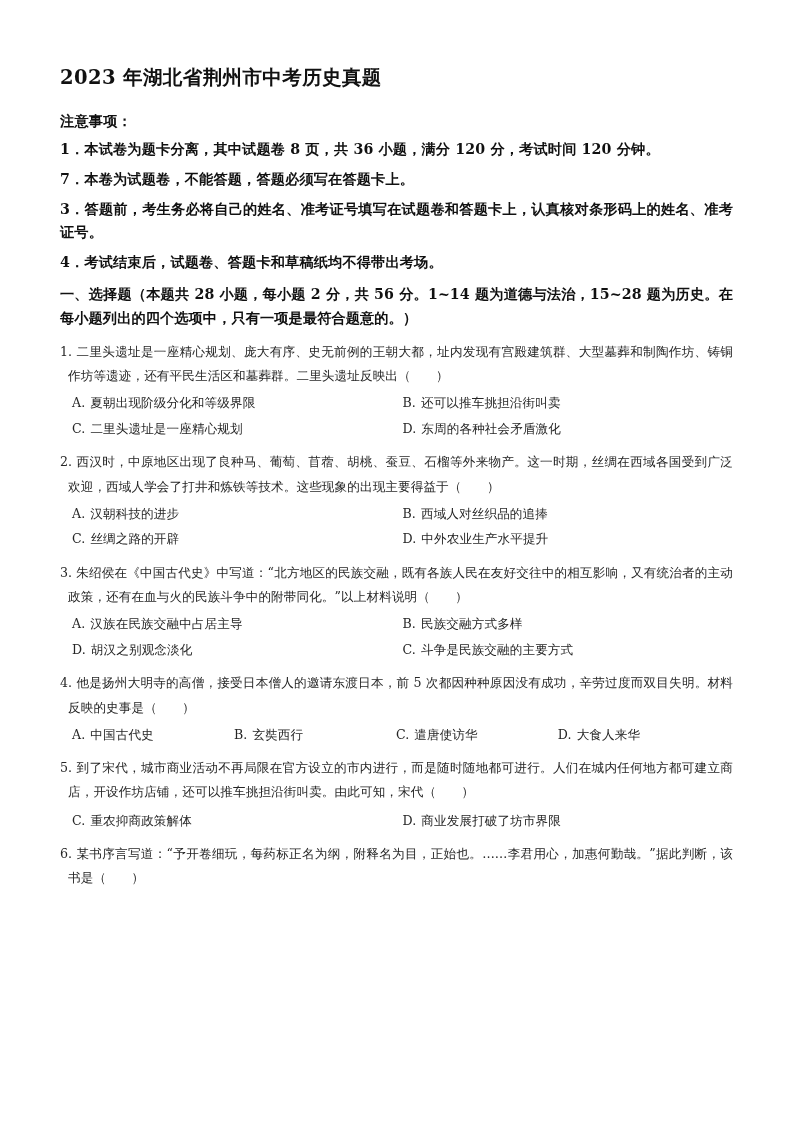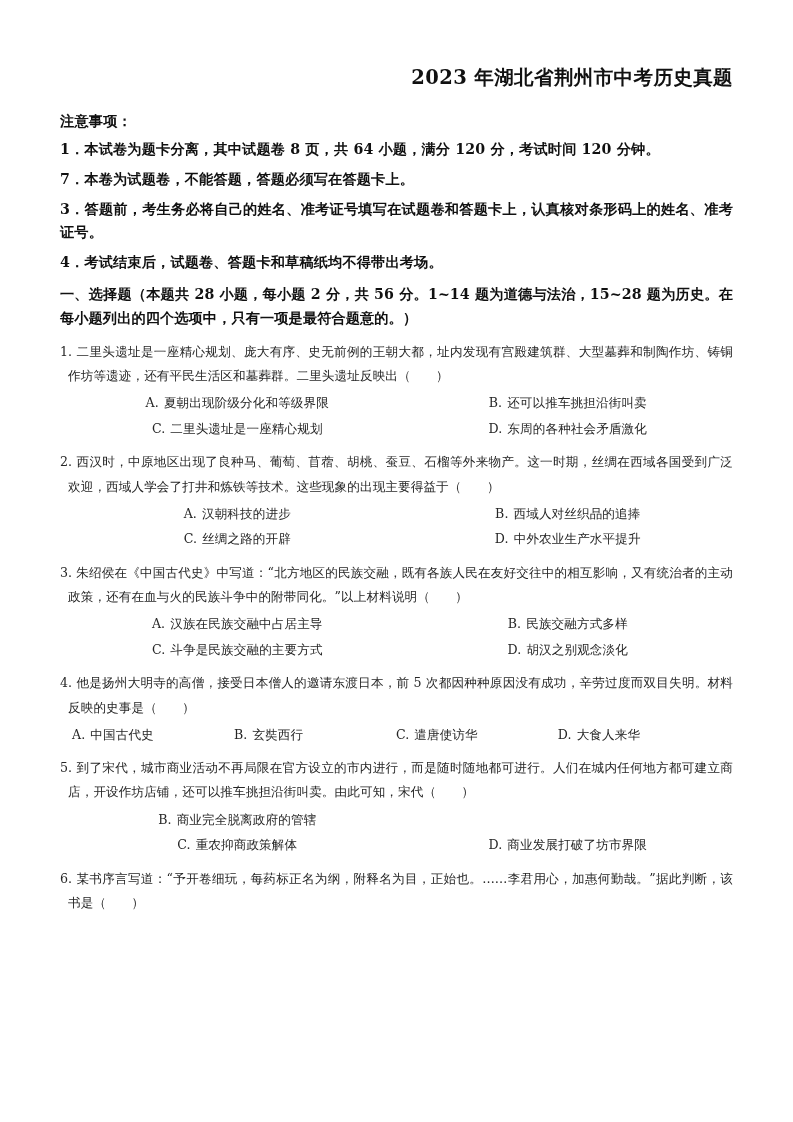--- a/index.html
+++ b/index.html
@@ -16,21 +16,21 @@
   }
   .page {
     position: relative;
     width: 793px;
     height: 1122px;
     box-sizing: border-box;
     padding: 0 60px;
     overflow: hidden;
   }
   .doc-title {
-    text-align: right;
+    text-align: left;
     font-size: 19.5px;
     font-weight: bold;
     letter-spacing: 0.4px;
     margin: 0;
     padding-top: 64px;
     padding-bottom: 0;
     line-height: 1.4;
     color: #111111;
   }
   .notice-block {
@@ -90,21 +90,20 @@
   .opt {
     font-size: 12.6px;
     line-height: 1.95;
     letter-spacing: 0.1px;
     color: #262626;
     white-space: nowrap;
   }
   .opts.two-col .opt {
     flex: 0 0 50%;
     max-width: 50%;
-    text-align: center;
   }
   .opts.four-col .opt {
     flex: 0 0 24.5%;
     max-width: 26%;
   }
   .opts.four-col .opt:last-child {
     flex: 0 0 auto;
   }
   .opt-label {
     margin-right: 5px;
@@ -113,21 +112,21 @@
 </head>
 <body>
 
 <div class="page">
 
   <h1 class="doc-title">2023 年湖北省荆州市中考历史真题</h1>
 
   <div class="notice-block">
     <p class="notice-heading">注意事项：</p>
     <div>
-        <p class="notice-item">1．本试卷为题卡分离，其中试题卷 8 页，共 64 小题，满分 120 分，考试时间 120 分钟。</p>
+        <p class="notice-item">1．本试卷为题卡分离，其中试题卷 8 页，共 36 小题，满分 120 分，考试时间 120 分钟。</p>
         <p class="notice-item">7．本卷为试题卷，不能答题，答题必须写在答题卡上。</p>
         <p class="notice-item">3．答题前，考生务必将自己的姓名、准考证号填写在试题卷和答题卡上，认真核对条形码上的姓名、准考证号。</p>
         <p class="notice-item">4．考试结束后，试题卷、答题卡和草稿纸均不得带出考场。</p>
       </div>
   </div>
 
   <p class="section-heading">一、选择题（本题共 28 小题，每小题 2 分，共 56 分。1~14 题为道德与法治，15~28 题为历史。在每小题列出的四个选项中，只有一项是最符合题意的。）</p>
 
   <div>
       <div class="question">
@@ -157,41 +156,40 @@
         </div>
       </div>
       <div class="question">
         <p class="q-stem">3. 朱绍侯在《中国古代史》中写道：“北方地区的民族交融，既有各族人民在友好交往中的相互影响，又有统治者的主动政策，还有在血与火的民族斗争中的附带同化。”以上材料说明（　　）</p>
         <div class="opts two-col">
           <div class="opt-row">
             <span class="opt"><span class="opt-label">A.</span><span>汉族在民族交融中占居主导</span></span>
             <span class="opt"><span class="opt-label">B.</span><span>民族交融方式多样</span></span>
           </div>
           <div class="opt-row">
+            <span class="opt"><span class="opt-label">D.</span><span>胡汉之别观念淡化</span></span>
             <span class="opt"><span class="opt-label">C.</span><span>斗争是民族交融的主要方式</span></span>
-            <span class="opt"><span class="opt-label">D.</span><span>胡汉之别观念淡化</span></span>
           </div>
         </div>
       </div>
       <div class="question">
         <p class="q-stem">4. 他是扬州大明寺的高僧，接受日本僧人的邀请东渡日本，前 5 次都因种种原因没有成功，辛劳过度而双目失明。材料反映的史事是（　　）</p>
         <div class="opts four-col">
           <div class="opt-row">
             <span class="opt"><span class="opt-label">A.</span><span>中国古代史</span></span>
             <span class="opt"><span class="opt-label">B.</span><span>玄奘西行</span></span>
             <span class="opt"><span class="opt-label">C.</span><span>遣唐使访华</span></span>
             <span class="opt"><span class="opt-label">D.</span><span>大食人来华</span></span>
           </div>
         </div>
       </div>
       <div class="question">
         <p class="q-stem">5. 到了宋代，城市商业活动不再局限在官方设立的市内进行，而是随时随地都可进行。人们在城内任何地方都可建立商店，开设作坊店铺，还可以推车挑担沿街叫卖。由此可知，宋代（　　）</p>
         <div class="opts two-col">
           <div class="opt-row">
-            <span class="opt"><span class="opt-label">B.</span><span>商业完全脱离政府的管辖</span></span>
           </div>
           <div class="opt-row">
             <span class="opt"><span class="opt-label">C.</span><span>重农抑商政策解体</span></span>
             <span class="opt"><span class="opt-label">D.</span><span>商业发展打破了坊市界限</span></span>
           </div>
         </div>
       </div>
       <div class="question">
         <p class="q-stem">6. 某书序言写道：“予开卷细玩，每药标正名为纲，附释名为目，正始也。……李君用心，加惠何勤哉。”据此判断，该书是（　　）</p>
       </div>

